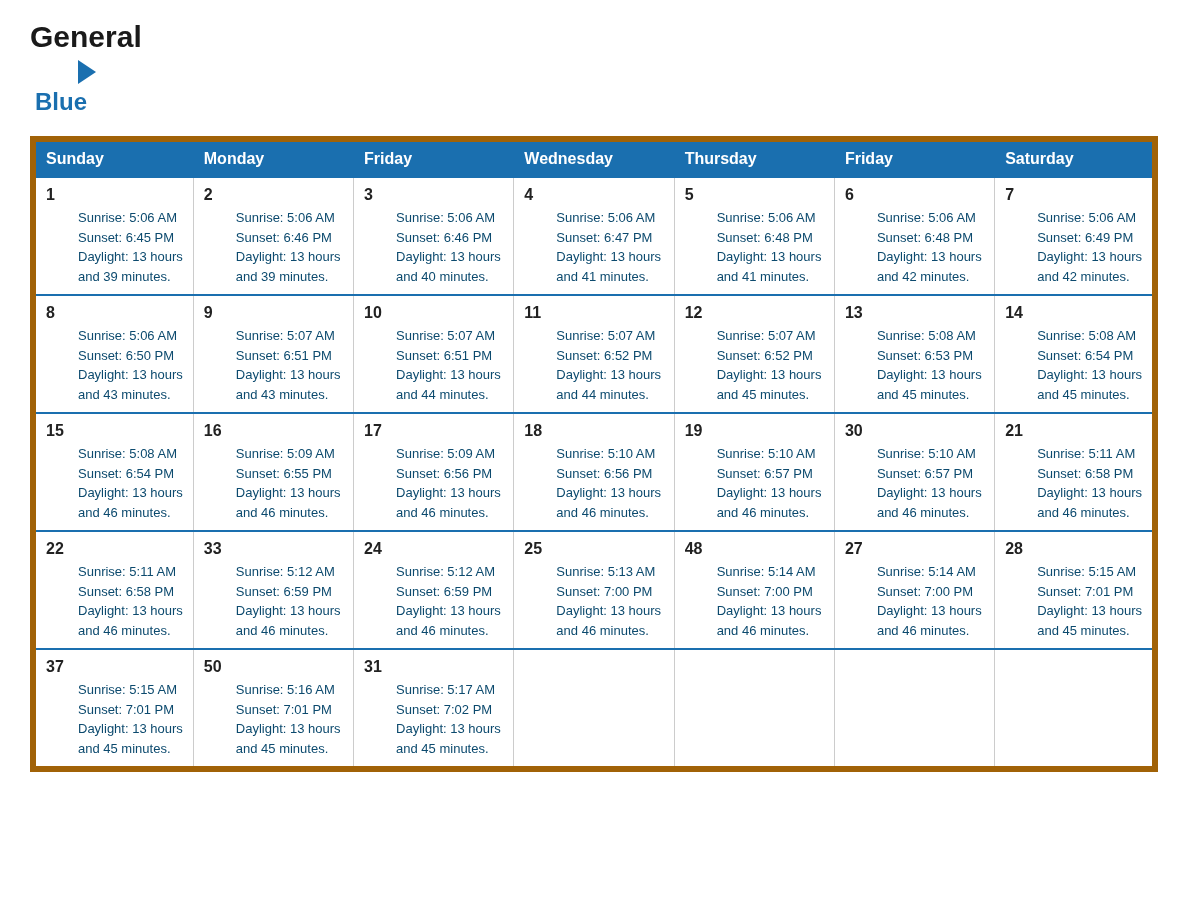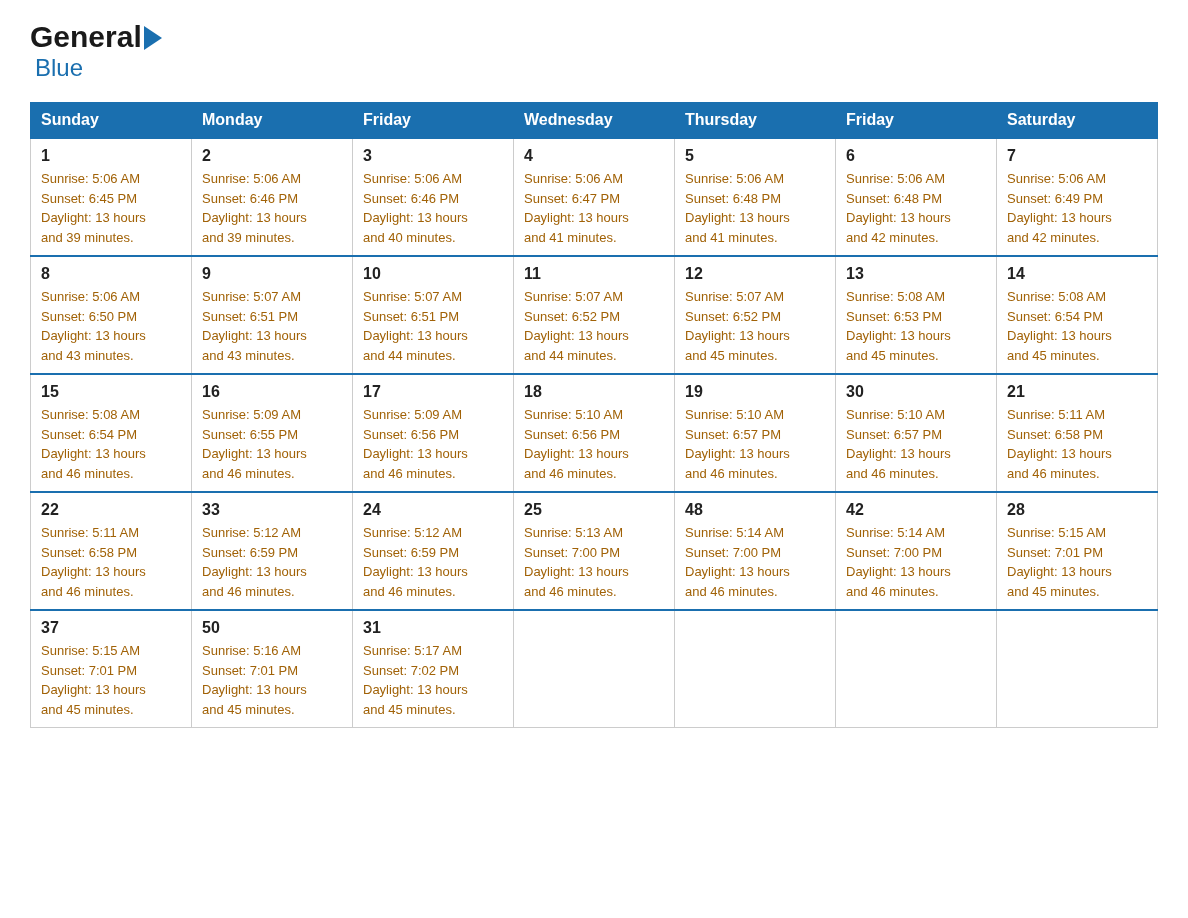--- a/index.html
+++ b/index.html
@@ -18,20 +18,21 @@
     }
     .logo {
       display: flex;
       flex-direction: column;
       align-items: flex-start;
     }
     .logo-text {
       display: flex;
       align-items: center;
       gap: 0;
+      flex-direction: column;
     }
     .logo-line2 {
       display: flex;
       align-items: center;
       margin-left: 2px;
     }
     .title-block {
       text-align: right;
     }
     .month-title {
@@ -41,21 +42,21 @@
       line-height: 1.1;
     }
     .location-title {
       font-size: 22px;
       color: #333;
       margin-top: 4px;
     }
     .calendar {
       width: 100%;
       border-collapse: collapse;
-      border: 1px solid #a16207;
+      border: 6px solid #a16207;
     }
     .calendar th {
       background: #1a6faf;
       color: #fff;
       font-size: 16px;
       font-weight: bold;
       padding: 8px 10px;
       border: 1px solid #1a6faf;
       text-align: left;
     }
@@ -73,21 +74,22 @@
     }
     .day-number {
       font-size: 16px;
       font-weight: bold;
       display: block;
       margin-bottom: 4px;
     }
     .day-info {
       font-size: 13px;
       line-height: 1.5;
-      color: #a16207;
+      color: #0c4a6e;
+      margin-left: 32px;
     }
     .empty-cell {
       background: #fff;
     }
   </style>
 </head>
 <body>
 
 <div class="header">
   <div class="logo">
@@ -95,21 +97,21 @@
       <span style="font-size:30px;font-weight:bold;color:#1a1a1a;font-family:Arial,sans-serif;">General</span>
 
       <span style="display:inline-block;position:relative;margin-left:2px;margin-top:6px;">
         <svg width="18" height="24" viewBox="0 0 18 24">
           <polygon points="0,0 18,12 0,24" fill="#1a6faf"></polygon>
         </svg>
       </span>
     </div>
     <div class="logo-line2">
       <span style="display:inline-block;width:3px;height:3px;"></span>
-      <span style="font-size:24px;font-weight:normal;color:#1a6faf;font-family:Arial,sans-serif;margin-left:0px;">Blue</span>
+      <span style="font-size:24px;font-weight:bold;color:#1a6faf;font-family:Arial,sans-serif;margin-left:0px;">Blue</span>
     </div>
   </div>
   <div class="title-block">
     <div class="month-title"></div>
     <div class="location-title"></div>
   </div>
 </div>
 
 <table class="calendar">
   <thead>
@@ -229,21 +231,21 @@
         </td>
         <td>
           <span class="day-number">25</span>
           <div class="day-info">Sunrise: 5:13 AM<br>Sunset: 7:00 PM<br>Daylight: 13 hours<br>and 46 minutes.</div>
         </td>
         <td>
           <span class="day-number">48</span>
           <div class="day-info">Sunrise: 5:14 AM<br>Sunset: 7:00 PM<br>Daylight: 13 hours<br>and 46 minutes.</div>
         </td>
         <td>
-          <span class="day-number">42</span>
+          <span class="day-number">27</span>
           <div class="day-info">Sunrise: 5:14 AM<br>Sunset: 7:00 PM<br>Daylight: 13 hours<br>and 46 minutes.</div>
         </td>
         <td>
           <span class="day-number">28</span>
           <div class="day-info">Sunrise: 5:15 AM<br>Sunset: 7:01 PM<br>Daylight: 13 hours<br>and 45 minutes.</div>
         </td>
       </tr>
       <tr>
         <td>
           <span class="day-number">37</span>

